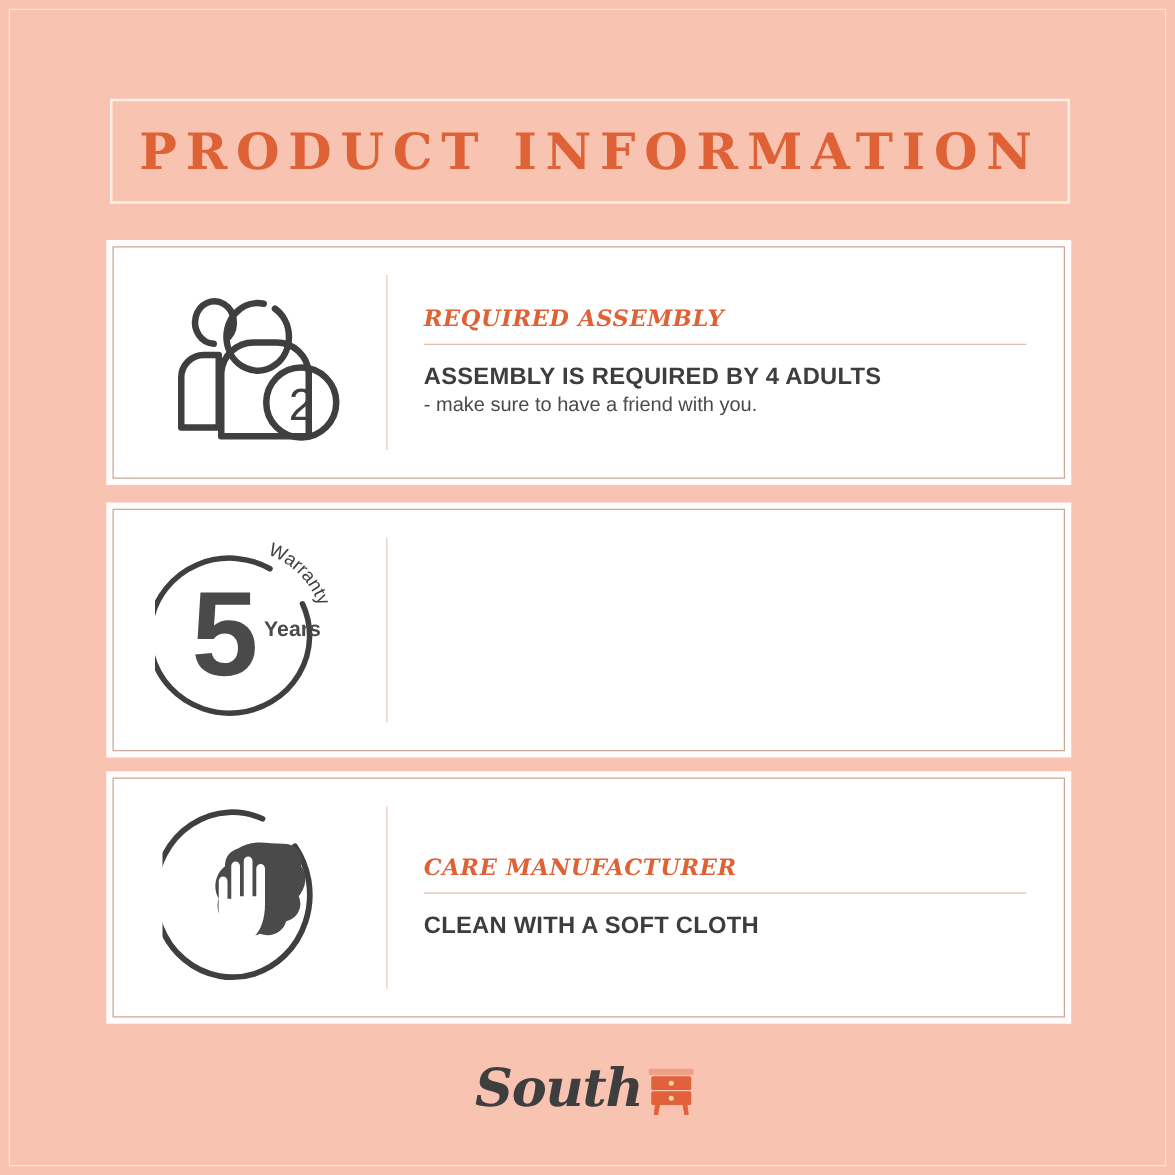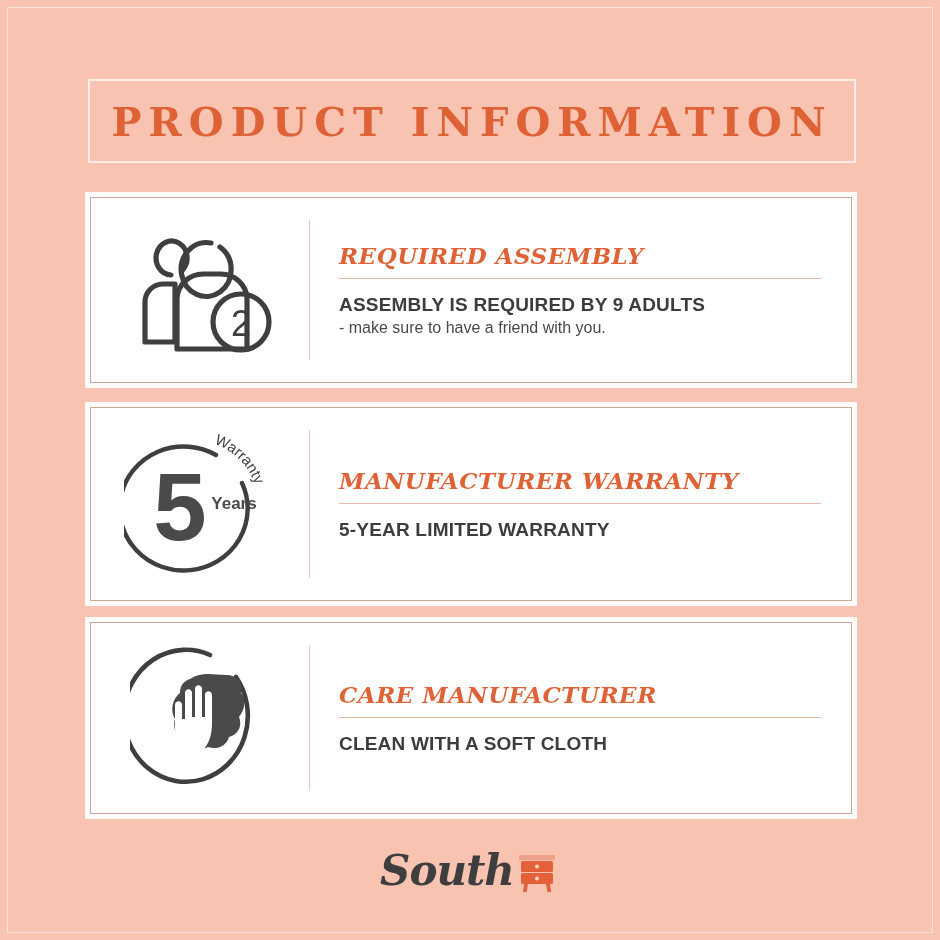--- a/index.html
+++ b/index.html
@@ -92,21 +92,21 @@
   }
   .text-col {
     flex: 1;
     padding-left: 29px;
     padding-right: 30px;
   }
   .card-heading {
     font-family: "DejaVu Serif", "Liberation Serif", serif;
     font-weight: bold;
     font-style: italic;
-    font-size: 23px;
+    font-size: 18px;
     letter-spacing: 0.5px;
     color: #DF6236;
     margin: 0 0 9px 0;
     white-space: nowrap;
   }
   .heading-rule {
     height: 1px;
     background: #E4BCA8;
     margin-bottom: 14px;
   }
@@ -179,21 +179,21 @@
           </g>
           <text x="116" y="110" text-anchor="middle" font-family="Liberation Sans, sans-serif" font-size="36" fill="#3F3F3F">2</text>
         </svg>
       </div>
 
       <div class="divider"></div>
 
       <div class="text-col">
         <h2 class="card-heading">REQUIRED ASSEMBLY</h2>
         <div class="heading-rule"></div>
-        <p class="card-line-1">ASSEMBLY IS REQUIRED BY 9 ADULTS</p>
+        <p class="card-line-1">ASSEMBLY IS REQUIRED BY 4 ADULTS</p>
         <p class="card-line-2">- make sure to have a friend with you.</p>
       </div>
 
     </div>
   </div>
 
   <div class="card" id="card-1">
     <div class="card-inner">
 
       <div class="icon-col">
@@ -209,25 +209,20 @@
             <path id="warranty-arc" d="M88 14 a66 64 0 0 1 46 62" fill="none"></path>
           </defs>
           <text font-family="Liberation Sans, sans-serif" font-size="15" fill="#3F3F3F">
             <textPath href="#warranty-arc" startOffset="2">Warranty</textPath>
           </text>
         </svg>
       </div>
 
       <div class="divider"></div>
 
-      <div class="text-col">
-        <h2 class="card-heading">MANUFACTURER WARRANTY</h2>
-        <div class="heading-rule"></div>
-        <p class="card-line-1">5-YEAR LIMITED WARRANTY</p>
-      </div>
 
     </div>
   </div>
 
   <div class="card" id="card-2">
     <div class="card-inner">
 
       <div class="icon-col">
         <svg class="icon-svg" width="140" height="146" viewBox="0 0 140 146">
 

